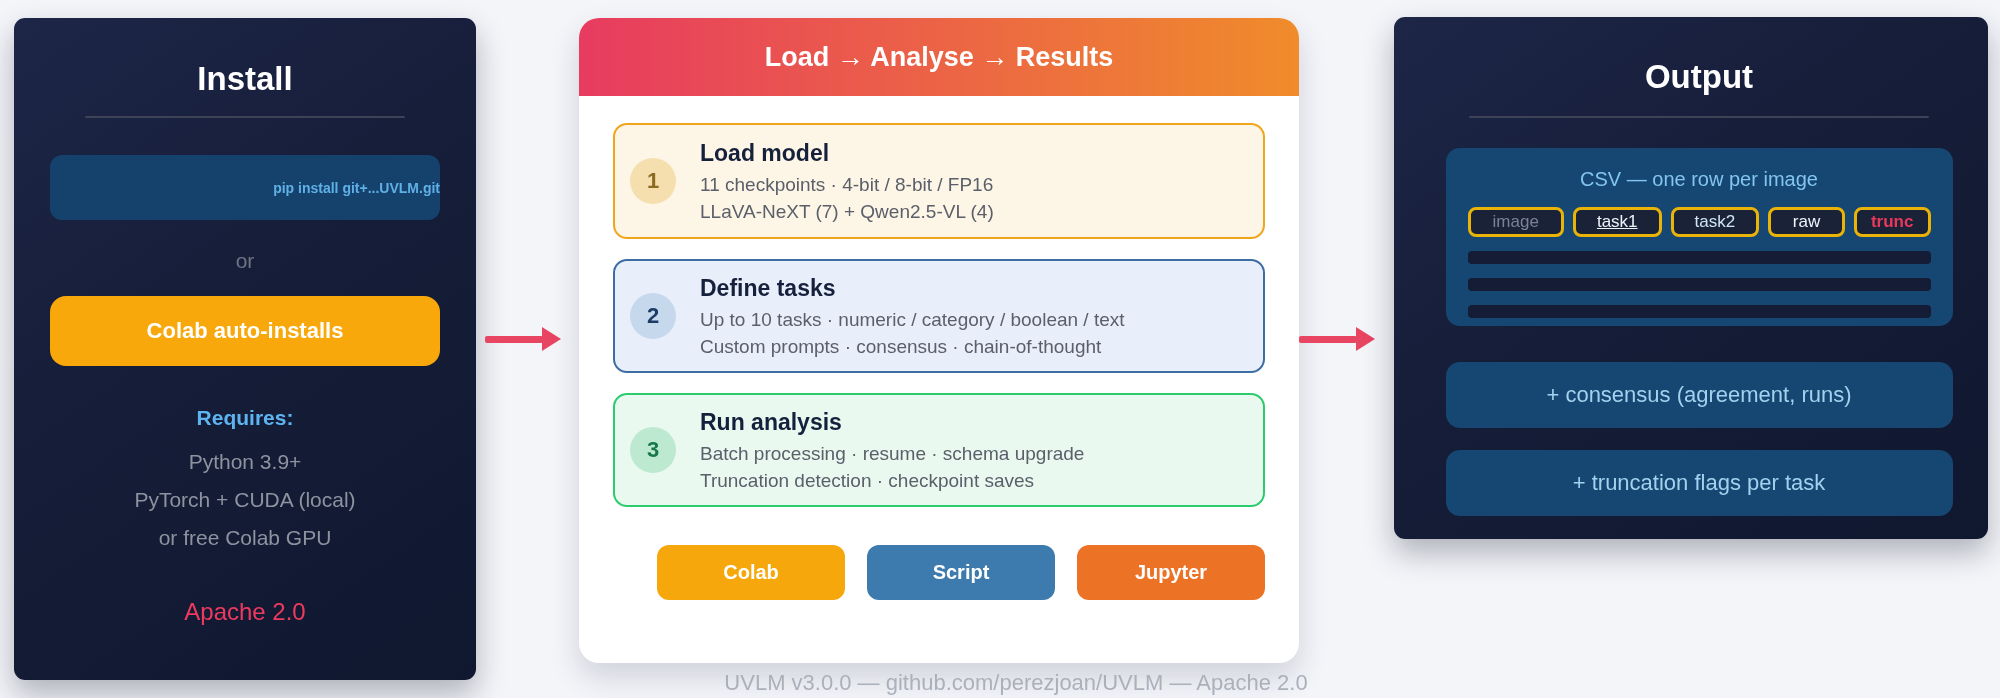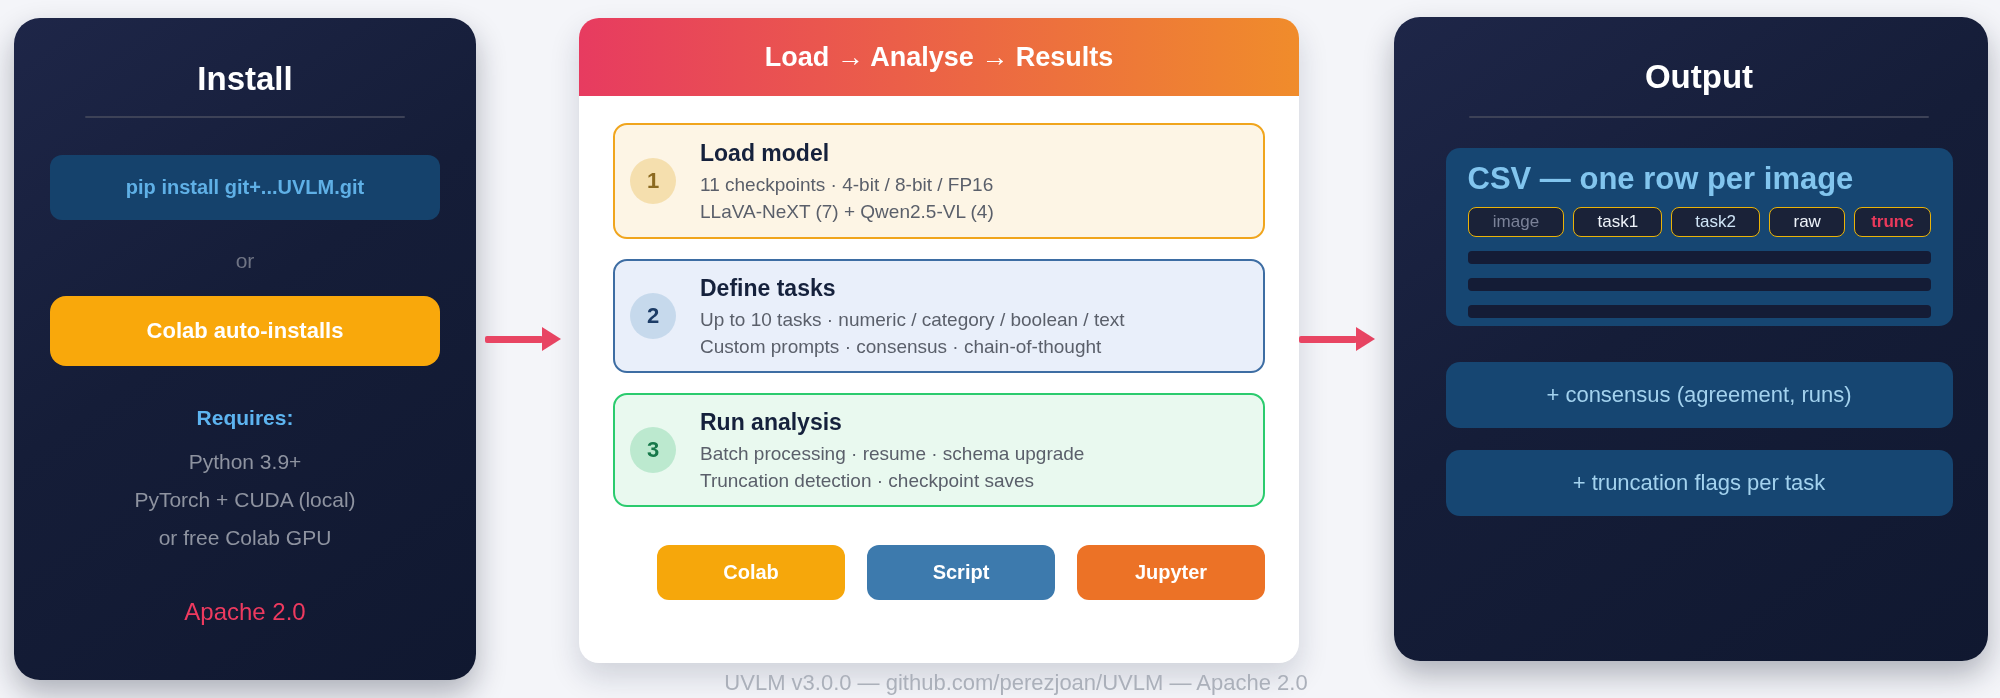--- a/index.html
+++ b/index.html
@@ -4,36 +4,36 @@
 <style>
   * { margin:0; padding:0; box-sizing:border-box; }
   html,body { background:#f4f5f9; }
   body { font-family:"Liberation Sans", sans-serif; }
   .canvas { position:relative; width:2000px; height:698px; background:#f4f5f9; overflow:hidden; }
 
   
   .dark-panel {
     position:absolute;
     background:linear-gradient(145deg,#1e2648 0%, #151d38 45%, #101830 100%);
-    border-radius:26px;
+    border-radius:11px;
     box-shadow:0 14px 30px rgba(15,23,42,.30);
     display:flex; flex-direction:column; align-items:center;
   }
   .panel-install { left:14px; top:18px; width:462px; height:662px; }
-  .panel-output  { left:1394px; top:17px; width:594px; height:644px;padding-left:16px; }
+  .panel-output  { left:1394px; top:17px; width:594px; height:522px;padding-left:16px; }
 
   .dark-title { margin-top:42px; font-size:33px; line-height:38px; font-weight:bold; color:#ffffff; text-align:center; }
   .panel-output .dark-title { margin-top:40px; line-height:40px; }
   .dark-divider { margin-top:18px; width:320px; height:2px; background:#3d4257; border-radius:1px; }
   .panel-output .dark-divider { margin-top:19px; width:460px; }
 
   .pip-box {
     margin-top:37px; width:390px; height:65px; border-radius:12px;
-    background:#15426c; display:flex; align-items:center; justify-content:center;
-    color:#5fb0e6; font-weight:bold; font-size:20px; cursor:default;
+    background:#15426c; display:flex; align-items:center; justify-content:flex-end;
+    color:#5fb0e6; font-weight:bold; font-size:14px; cursor:default;
   }
   .or-label { margin-top:26px; line-height:30px; font-size:21px; color:#6f7484; }
   .colab-install-btn {
     margin-top:20px; width:390px; height:70px; border-radius:16px; border:none;
     background:#f9a80b; color:#ffffff; font-weight:bold; font-size:22px;
     font-family:inherit; cursor:pointer;
   }
   .requires-title { margin-top:36px; line-height:32px; font-size:21px; font-weight:bold; color:#5db4f0; }
   .req-list { margin-top:9px; text-align:center; }
   .req-line { font-size:21px; line-height:38px; color:#8e93a0; }
@@ -89,29 +89,29 @@
   }
   .btn-colab   { background:#f6a70b; }
   .btn-jupyter { background:#ec7226; }
   .btn-script  { background:#3d7aad; }
 
   
   .csv-box {
     margin-top:30px; width:507px; height:178px; border-radius:14px;
     background:#164672; padding:16px 22px 0;
   }
-  .csv-title { text-align:left; font-size:31px; font-weight:bold; color:#82c5ee; line-height:30px; }
+  .csv-title { text-align:center; font-size:20px; font-weight:normal; color:#82c5ee; line-height:30px; }
   .csv-cols { margin-top:13px; display:flex; gap:9px; }
   .csv-chip {
-    height:30px; border-radius:8px; background:#1a2238; border:1px solid #eab308;
+    height:30px; border-radius:8px; background:#1a2238; border:3px solid #eab308;
     display:flex; align-items:center; justify-content:center;
     font-size:17px; color:#eef3f9;
   }
   .chip-image { flex:1.28; color:#7b8298; }
-  .chip-task1 { flex:1.17; }
+  .chip-task1 { flex:1.17;text-decoration:underline; }
   .chip-task2 { flex:1.17; color:#cfe4f6; }
   .chip-raw   { flex:1.0;text-align:right; }
   .chip-trunc { flex:1.0; color:#e9395b; font-weight:bold; }
   .csv-row { margin-top:14px; height:13px; border-radius:4px; background:#141c36; }
 
   .extra-box {
     width:507px; height:66px; border-radius:14px; background:#164672;
     display:flex; align-items:center; justify-content:center;
     color:#a3d2ee; font-size:22px;
   }

